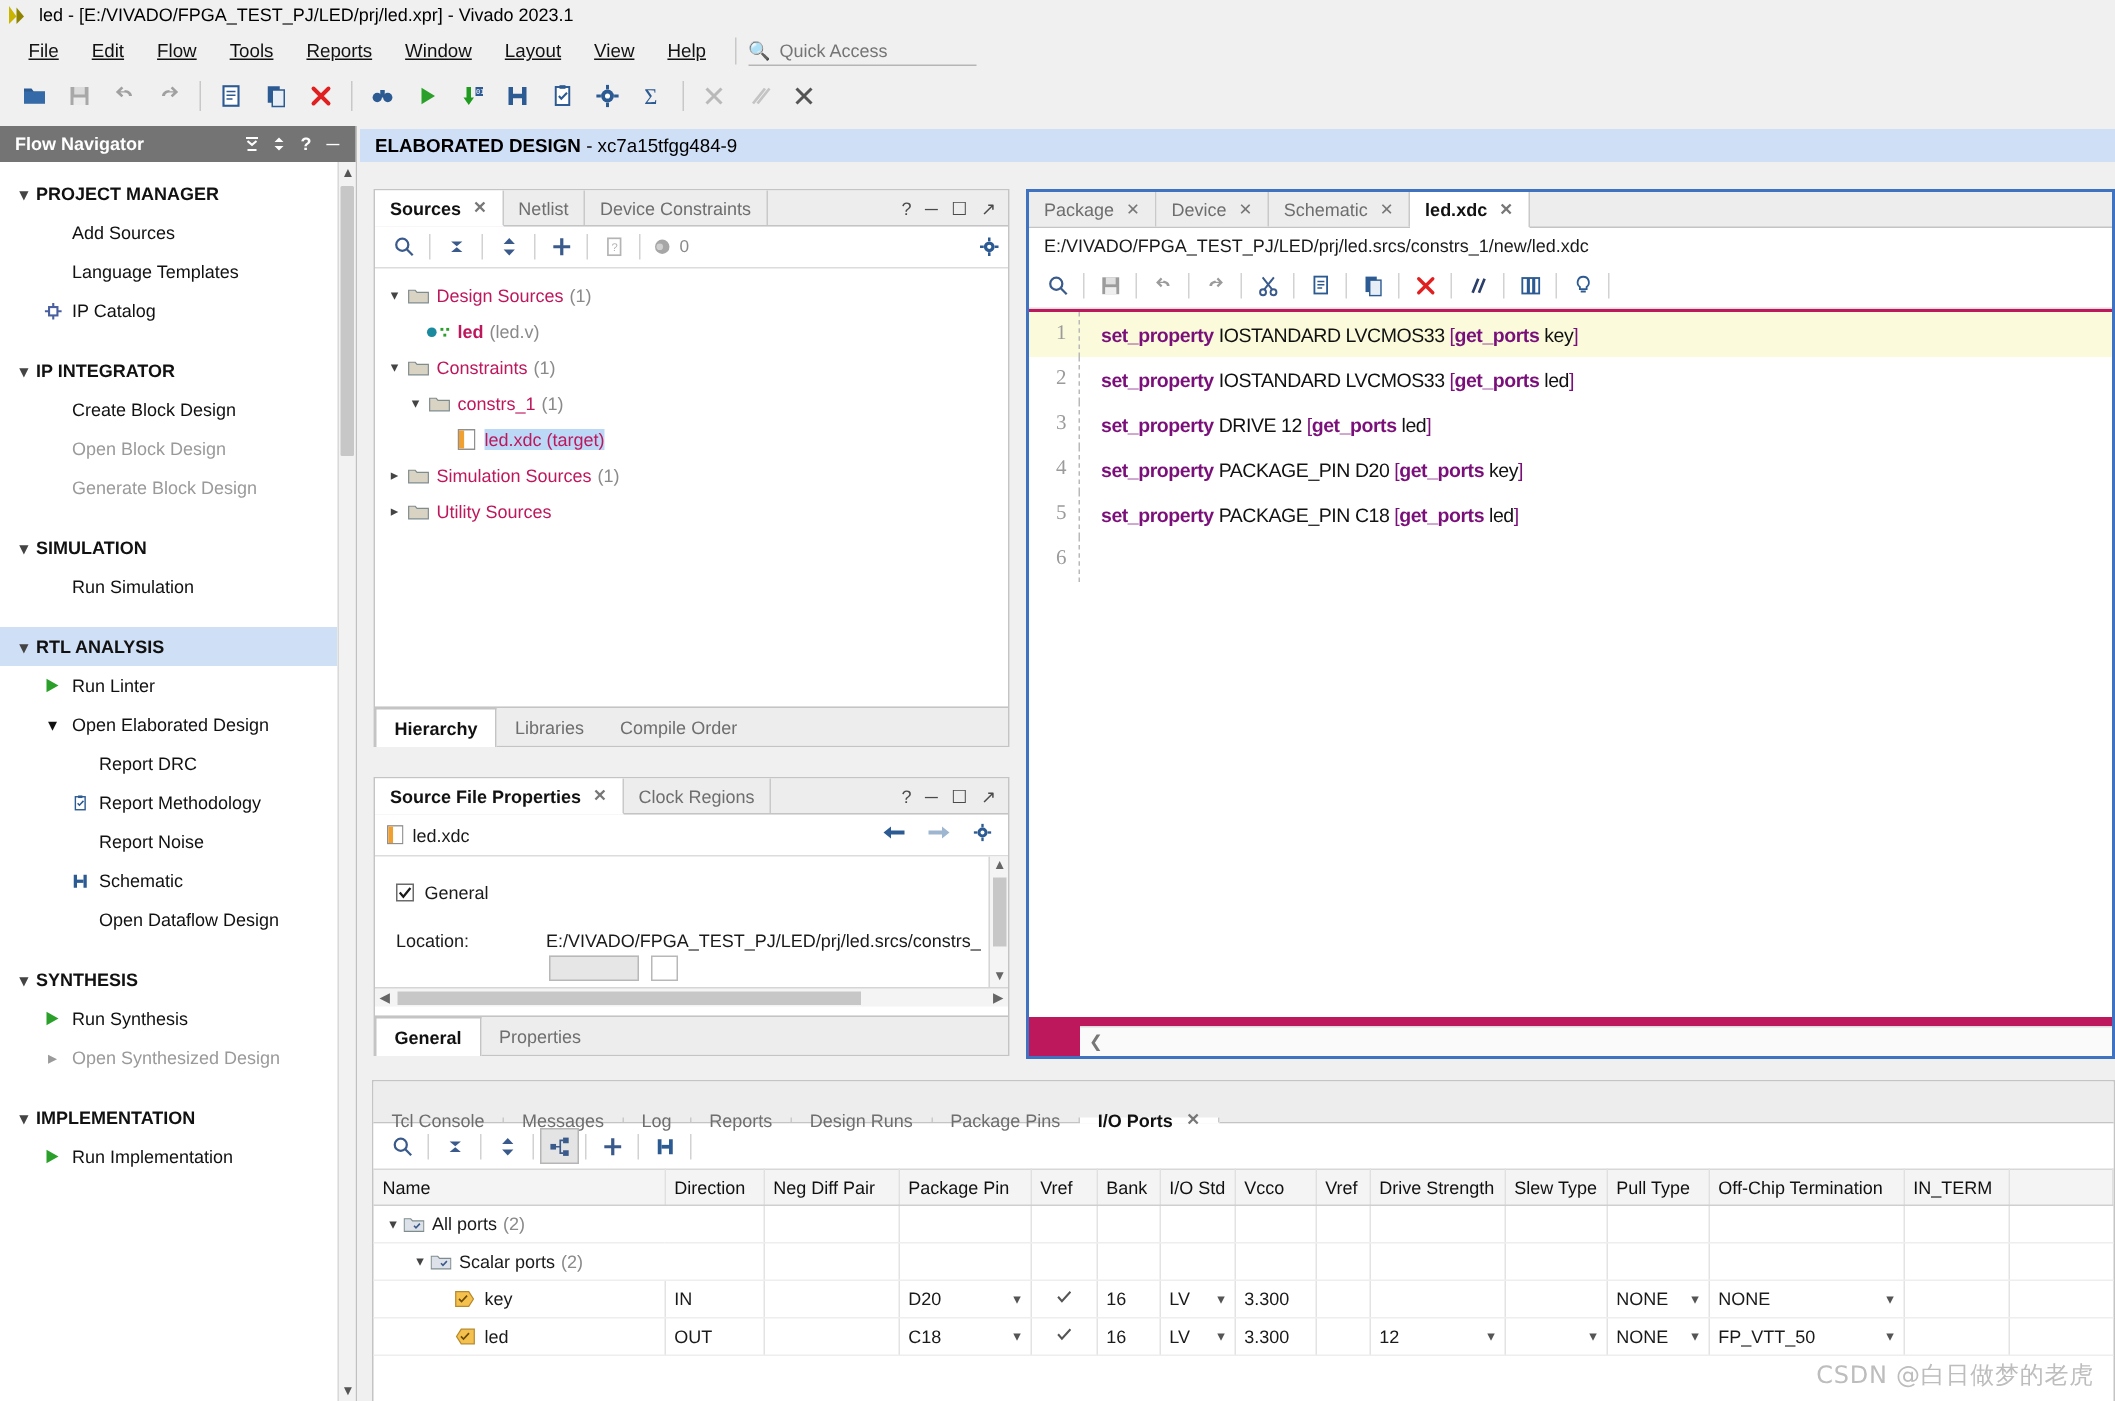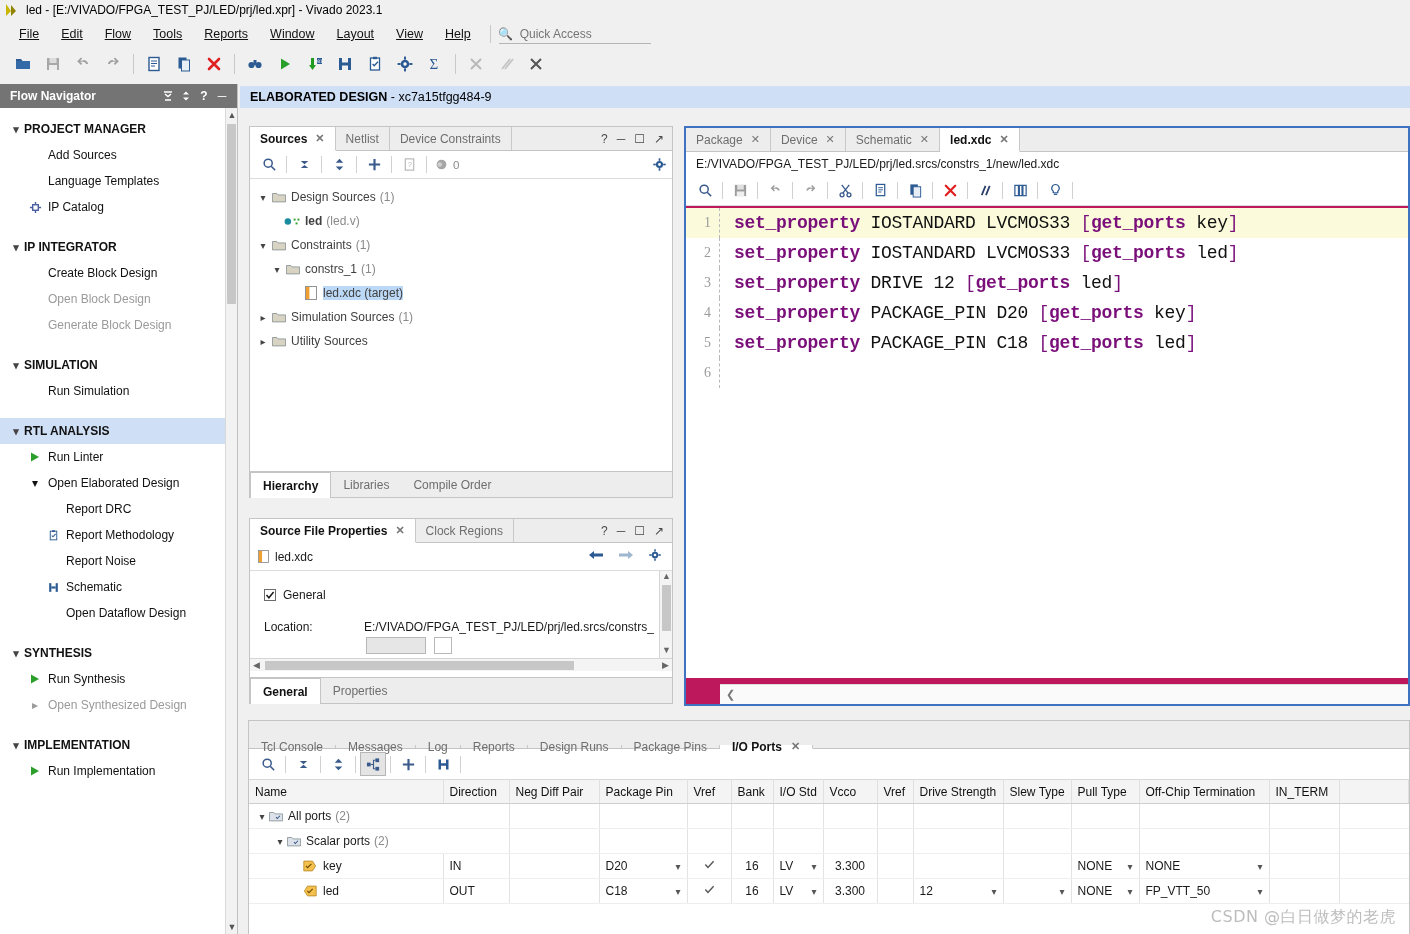--- a/index.html
+++ b/index.html
@@ -117,21 +117,21 @@
   }
   .pt-btn { width: 26px; height: 24px; display: flex; align-items: center; justify-content: center; cursor: default; }
   .pt-btn.active { background: #e4e4e4; border: 1px solid #b6b6b6; }
   .pt-sep { width: 1px; height: 17px; background: #d2d2d2; margin: 0 4px; }
 
   
   .tree { padding: 6px 0 0 6px; font-size: 12px; }
   .tnode { display: flex; align-items: center; height: 24px; cursor: default; white-space: nowrap; }
   .tnode .tchev { width: 14px; text-align: center; color: #444; font-size: 10px; }
   .tnode .ticon { width: 18px; display: inline-flex; align-items: center; justify-content: center; margin-right: 3px; }
-  .tnode .tlabel { color: #404040; }
+  .tnode .tlabel { color: #be185d; }
   .tnode .tcount { color: #8a8a8a; margin-left: 4px; }
   .tnode.sel .tlabel { background: #bcd8f7; }
   .indent1 { padding-left: 14px; }
   .indent2 { padding-left: 32px; }
 
   .bottom-tabs {
     position: absolute; left: 0; right: 0; bottom: 0; height: 26px; background: #ededed;
     border-top: 1px solid #c4c4c4; display: flex; align-items: stretch;
   }
   .btab { display: flex; align-items: center; padding: 0 12px; font-size: 12px; color: #6e6e6e; cursor: default; }
@@ -171,21 +171,21 @@
   .ed-toolbar { height: 30px; display: flex; align-items: center; padding-left: 6px; border-bottom: 1px solid #dcdcdc; background:#fff; }
   .code-area { position: absolute; top: 80px; left: 0; right: 0; bottom: 26px; background: #fff; overflow: hidden; }
   .code-line { display: flex; align-items: center; height: 30px; font-size: 15px; }
   .code-line.hl { background: #fbfbdc; }
   .lineno {
     width: 34px; text-align: right; padding-right: 8px; color: #9b9b9b; font-size: 14px;
     font-family: "Liberation Serif", serif;
     border-right: 1px dashed #b9b9b9; height: 30px; line-height: 30px; flex: none;
   }
   .code-text {
-    padding-left: 14px; font-family: Liberation Mono, monospace; font-size: 18px;
+    padding-left: 14px; font-family: Liberation Sans, sans-serif; font-size: 13px;
     letter-spacing: -0.3px; white-space: pre;
   }
   .kw { color: #7a0f7a; font-weight: bold; }
   .br { color: #7a0f7a; }
   .pl { color: #111; }
   .ed-hscroll {
     position: absolute; left: 34px; right: 0; bottom: 0; height: 20px; background: #fafafa;
     border-top: 1px solid #dcdcdc; display: flex; align-items: center; padding-left: 6px;
     color: #777; font-size: 11px;
   }
@@ -211,21 +211,21 @@
     padding: 4px 6px; height: 24px; color: #111; white-space: nowrap; overflow: hidden;
   }
   table.ioports td {
     border-right: 1px solid #e3e3e3; border-bottom: 1px solid #eeeeee;
     padding: 3px 6px; height: 25px; white-space: nowrap; overflow: hidden; vertical-align: middle;
   }
   table.ioports td.nm { border-right: 1px solid #e3e3e3; }
   .cellflex { display: flex; align-items: center; }
   .cellflex .cv { flex: 1; }
   .cellflex .cav { margin-left: auto; color: #555; font-size: 10px; }
-  .num-right { text-align: center; }
+  .num-right { text-align: left; }
   .portrow-name { display: flex; align-items: center; }
 
   .watermark {
     position: absolute; right: 14px; bottom: 6px; color: #bdbdbd; font-size: 16px;
     font-family: "DejaVu Sans", sans-serif; letter-spacing: 0.5px; pointer-events: none;
   }
 </style>
 </head>
 <body>
 

